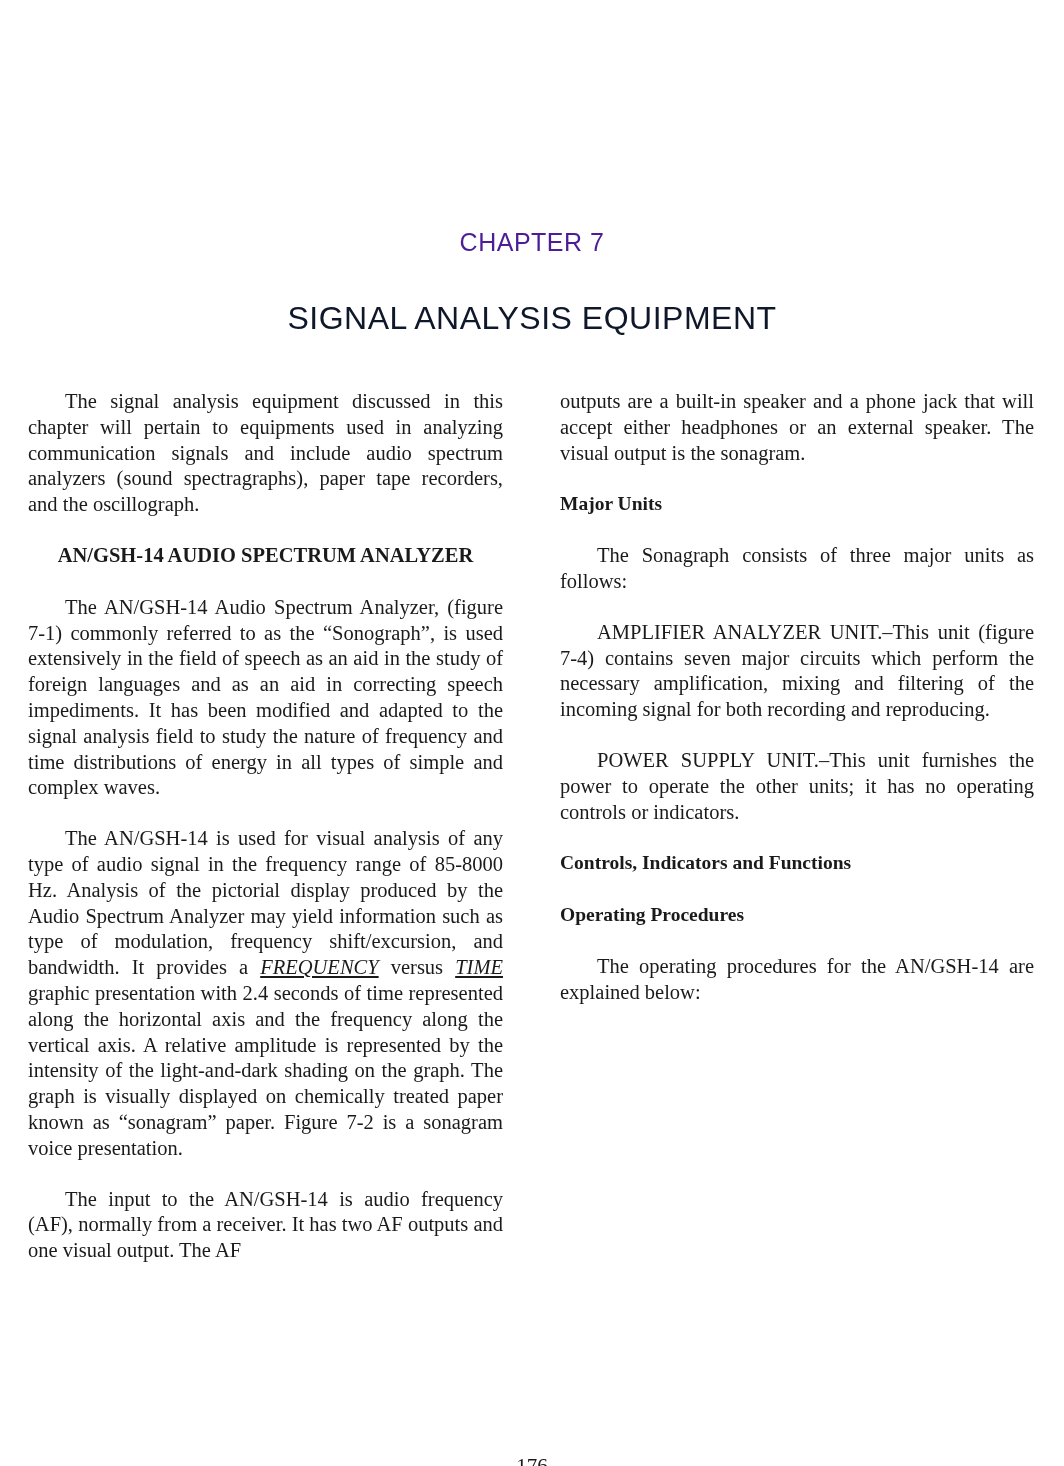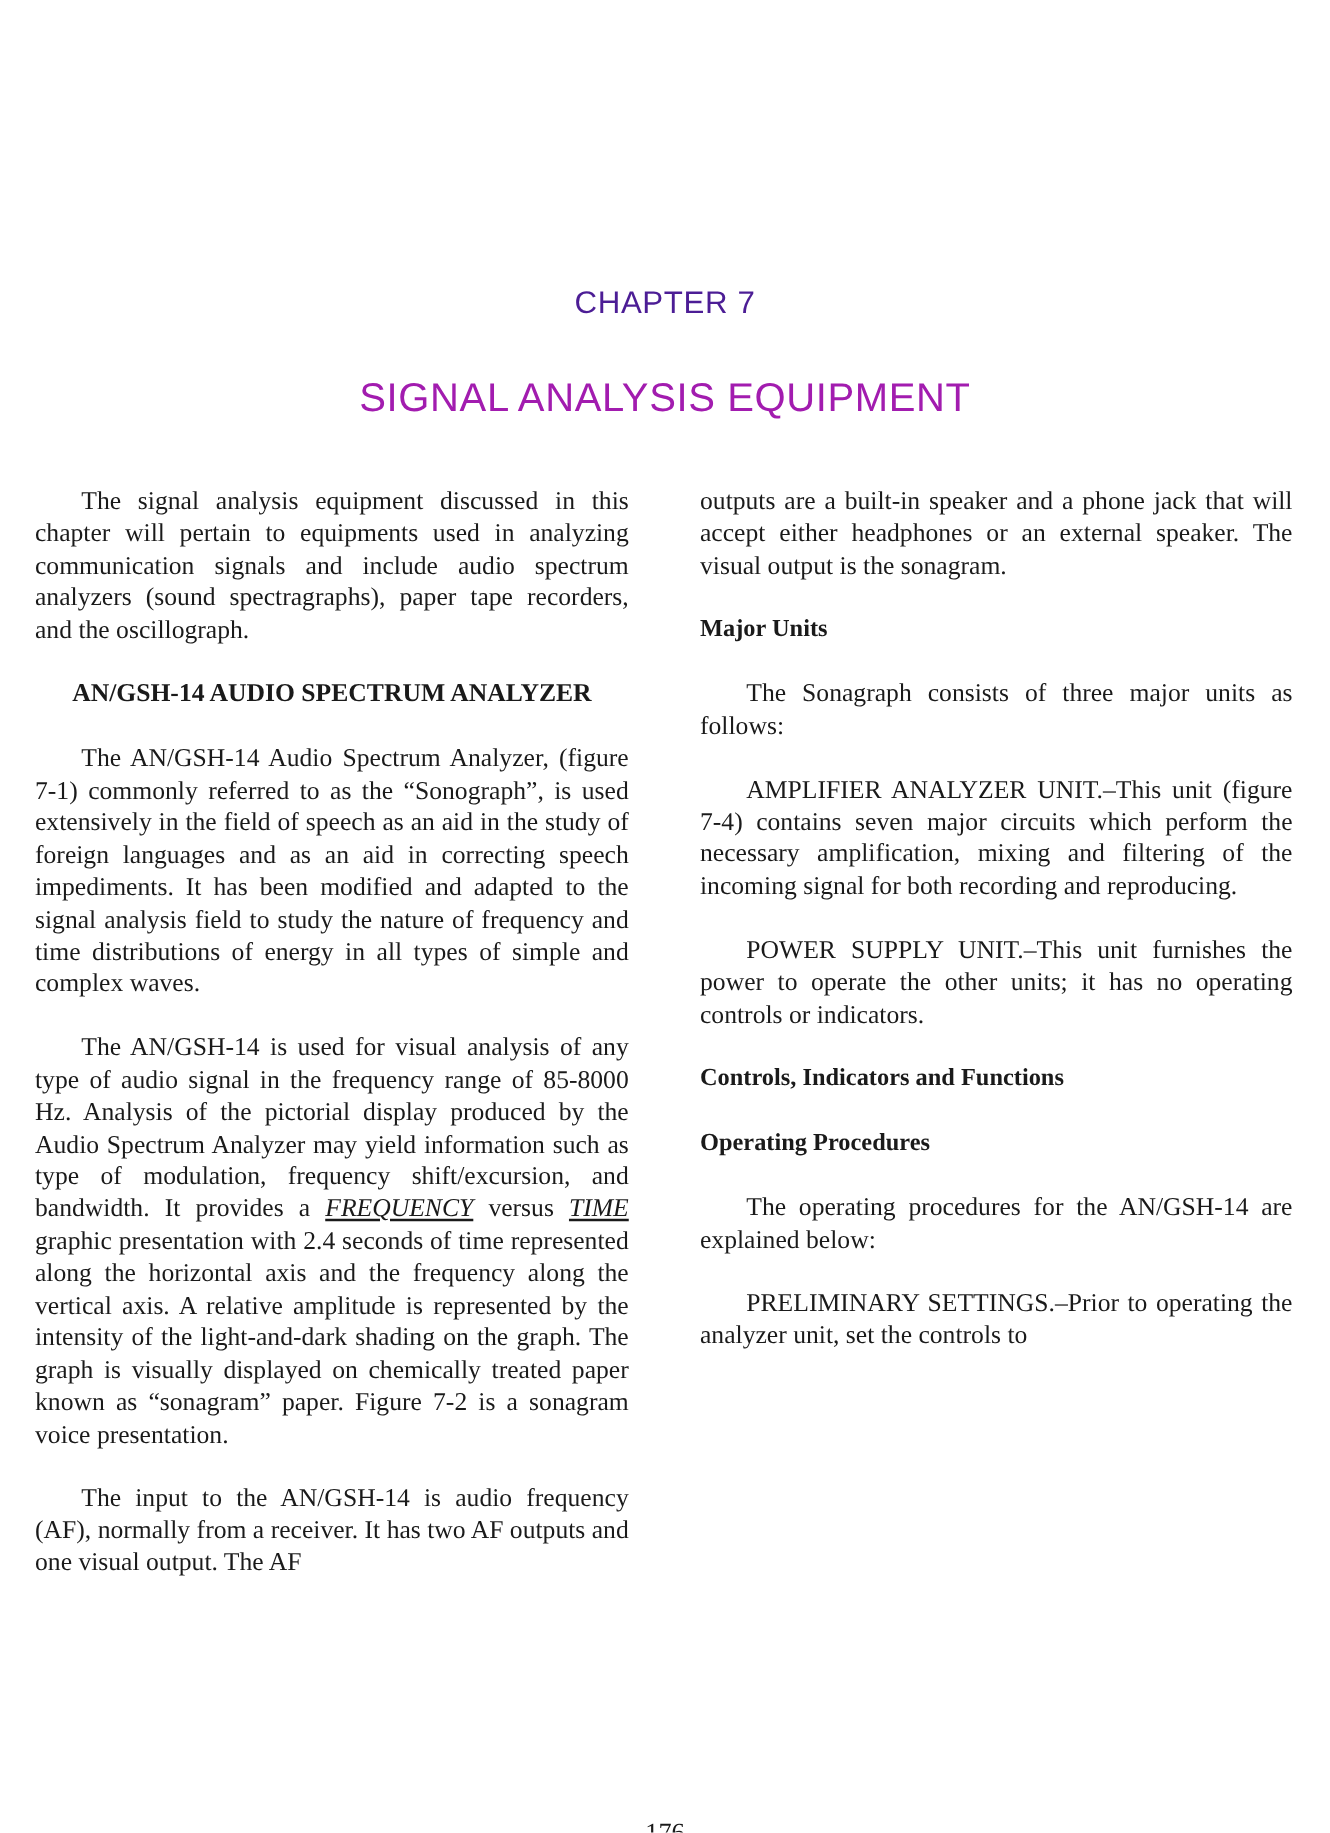--- a/index.html
+++ b/index.html
@@ -7,21 +7,21 @@
     width: 1064px; height: 1466px; background: #ffffff; color: #1a1a1a;
     position: relative; overflow: hidden;
     font-family: "Liberation Serif", serif;
   }
   .chapter {
     position: absolute; top: 228px; left: 0; width: 1064px; text-align: center;
     font-family: "Liberation Sans", sans-serif; font-size: 25px; letter-spacing: 0.5px; color: #4c1d95;
   }
   .title {
     position: absolute; top: 300px; left: 0; width: 1064px; text-align: center;
-    font-family: "Liberation Sans", sans-serif; font-size: 32px; letter-spacing: 0.5px; color: #a21caf;
+    font-family: "Liberation Sans", sans-serif; font-size: 32px; letter-spacing: 0.5px; color: #0f172a;
   }
   .col {
     position: absolute; top: 389px; width: 475px;
     font-size: 20.5px; line-height: 25.8px; text-align: justify;
   }
   .col.left { left: 28px; }
   .col.right { left: 520px; width: 474px; margin-left: 40px; }
   .col p { margin: 0 0 25px 0; text-indent: 37px; }
   .col p.noindent { text-indent: 0; }
   .col h2 {
@@ -51,16 +51,15 @@
 
 <div class="col right">
   <p class="noindent">outputs are a built-in speaker and a phone jack that will accept either headphones or an external speaker. The visual output is the sonagram.</p>
   <h3>Major Units</h3>
   <p>The Sonagraph consists of three major units as follows:</p>
   <p>AMPLIFIER ANALYZER UNIT.–This unit (figure 7-4) contains seven major circuits which perform the necessary amplification, mixing and filtering of the incoming signal for both recording and reproducing.</p>
   <p>POWER SUPPLY UNIT.–This unit furnishes the power to operate the other units; it has no operating controls or indicators.</p>
   <h3>Controls, Indicators and Functions</h3>
   <h3>Operating Procedures</h3>
   <p>The operating procedures for the AN/GSH-14 are explained below:</p>
-  <p>PRELIMINARY SETTINGS.–Prior to operating the analyzer unit, set the controls to</p>
 </div>
 
 <div class="page-number">176</div>
 
 </body></html>

